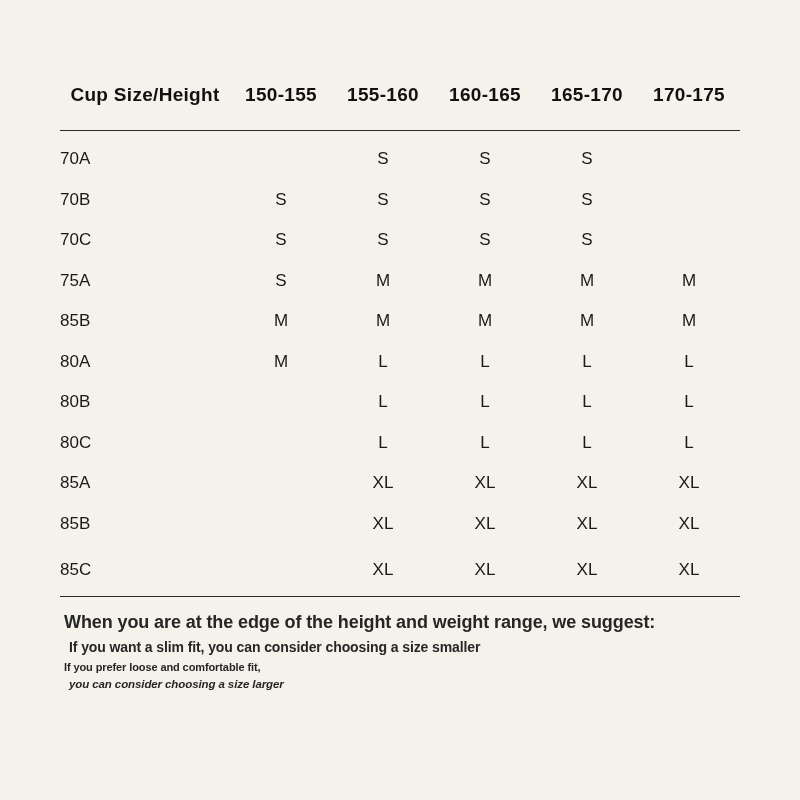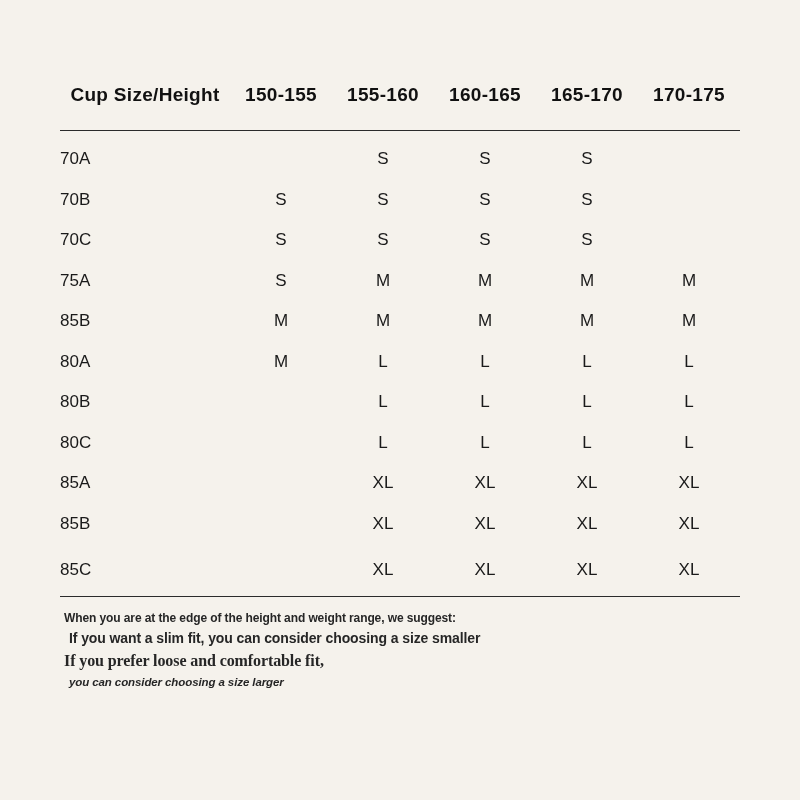--- a/index.html
+++ b/index.html
@@ -74,23 +74,23 @@
     width: 680px;
     margin-top: 12px;
     padding-left: 4px;
     box-sizing: border-box;
   }
   .notes .note-line {
     color: #262626;
     line-height: 1.55;
     white-space: pre;
   }
-  .note-1 { font-size: 12px; font-weight: bold; letter-spacing: -0.1px; }
+  .note-1 { font-size: 18px; font-weight: bold; letter-spacing: -0.1px; }
   .note-2 { font-size: 14px; font-weight: bold; letter-spacing: -0.1px; padding-left: 5px; }
-  .note-3 { font-size: 16px; font-weight: bold; letter-spacing: -0.1px; color: #3a3a3a; font-family: Liberation Serif, serif; }
+  .note-3 { font-size: 11px; font-weight: bold; letter-spacing: -0.1px; color: #3a3a3a; }
   .note-4 { font-size: 11.5px; font-weight: bold; letter-spacing: -0.1px; color: #3a3a3a; padding-left: 5px; font-style: italic; }
 </style>
 </head>
 <body>
 
 <div class="sheet">
 
   <table class="size-table">
     <colgroup>
       <col class="c-label">

